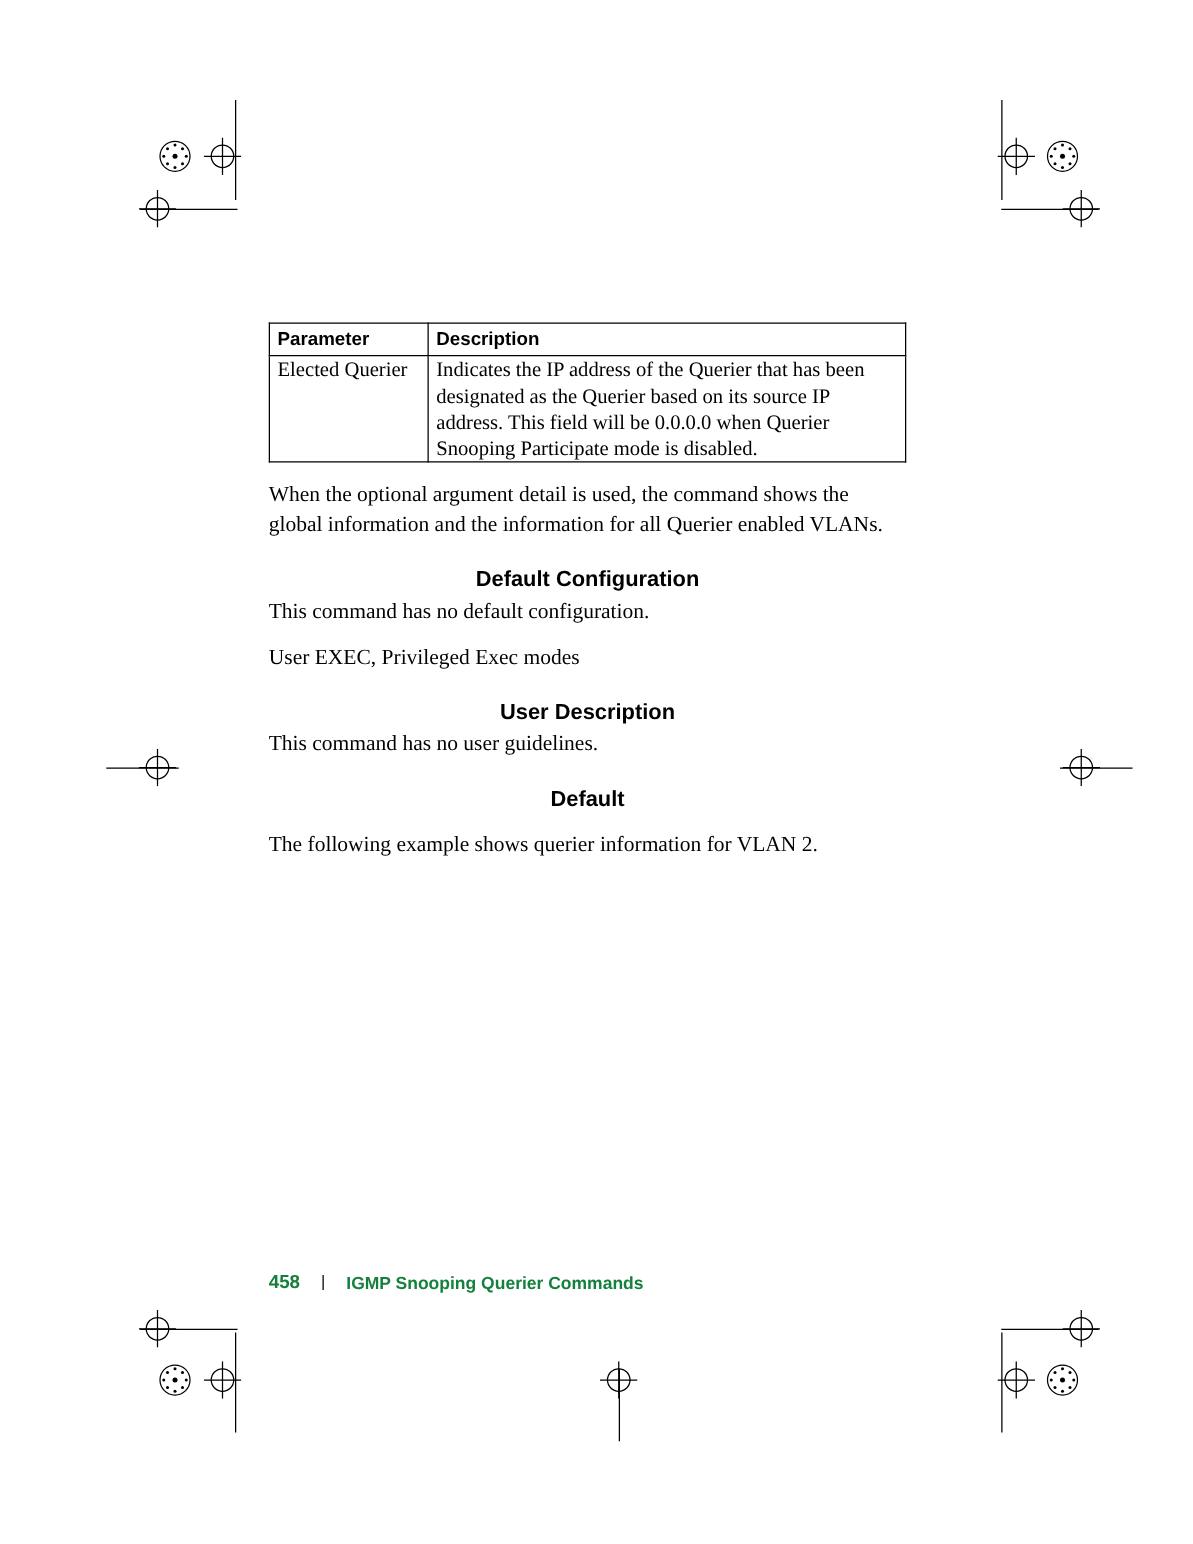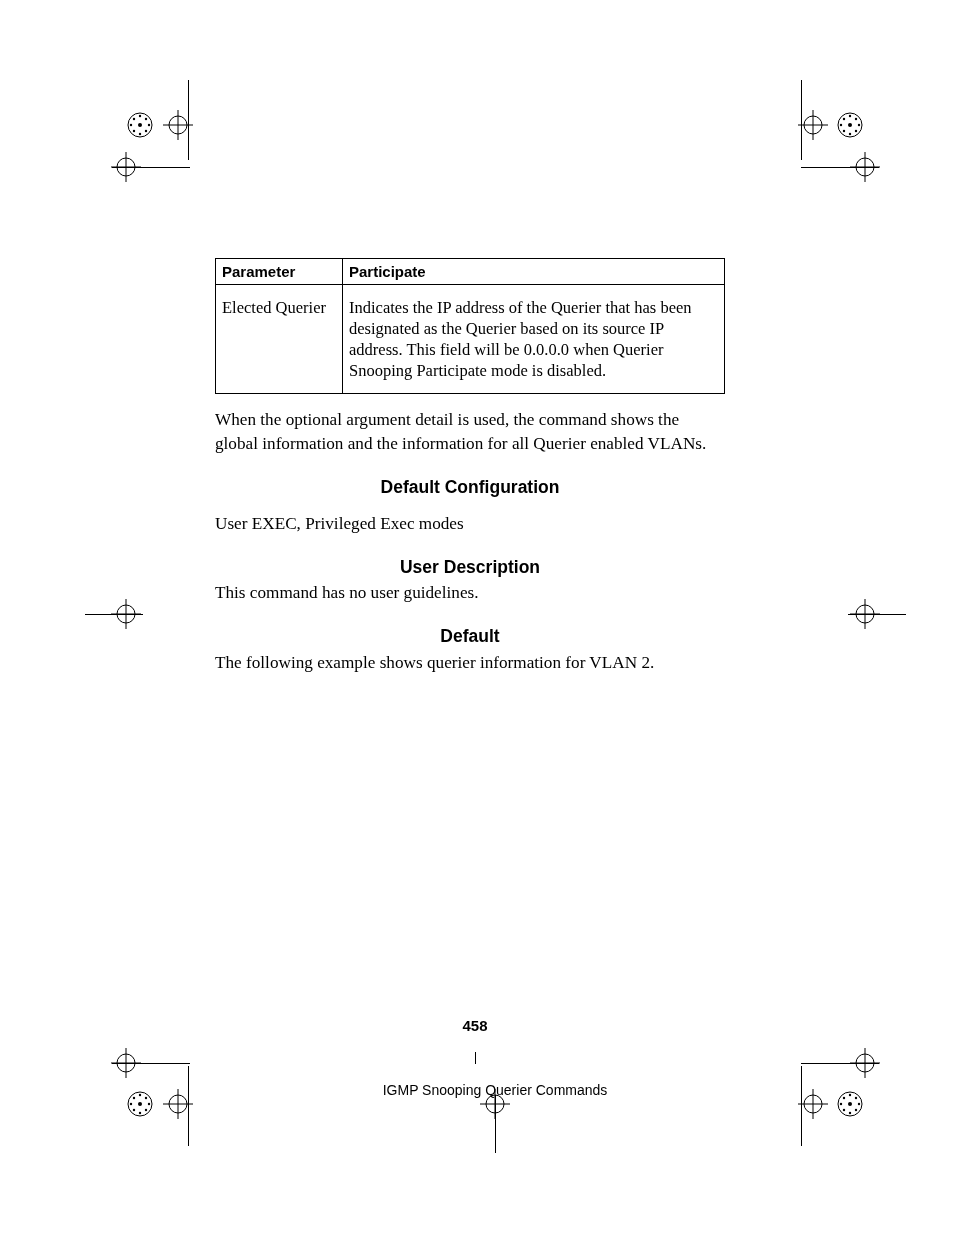--- a/index.html
+++ b/index.html
@@ -30,21 +30,21 @@
   }
   table.params th {
     font-family: "Helvetica Neue", Arial, sans-serif;
     font-weight: bold;
     text-align: left;
     font-size: 15px;
     padding: 4px 6px;
     border: 1.5px solid #000;
   }
   table.params td {
-    padding: 12px 6px;
+    padding: 0 6px;
     border-left: 1.5px solid #000;
     border-right: 1.5px solid #000;
     border-bottom: 1.5px solid #000;
     vertical-align: top;
     font-size: 16.5px;
     line-height: 1.28;
   }
   .body-text {
     font-size: 17.2px;
     line-height: 1.35;
@@ -60,35 +60,33 @@
   .footer {
     position: absolute;
     left: 215px;
     top: 1017px;
     width: 520px;
     font-size: 14px;
     font-family: Arial, sans-serif;
     display: flex;
     align-items: center;
     gap: 18px;
-    color: #000000;
-    flex-direction: column;
+    color: #15803d;
   }
   .footer .pn {
     font-weight: bold;
     font-size: 15px;
   }
   .footer .sep {
     border-left: 1px solid #000;
     height: 12px;
   }
   .footer .title {
-    font-weight: normal;
+    font-weight: bold;
     font-size: 14px;
-    margin-left: 40px;
   }
 
   
   .mark {
     position: absolute;
     pointer-events: none;
   }
   .mark svg { display: block; }
   .cross svg circle { fill: none; stroke: #000; stroke-width: 1; }
   .cross svg line { stroke: #000; stroke-width: 1; }
@@ -263,40 +261,41 @@
   <div class="content">
 
     <table class="params">
       <colgroup>
           <col style="width:127px">
           <col>
         </colgroup>
       <tbody>
           <tr>
         <th>Parameter</th>
-        <th>Participate</th>
+        <th>Description</th>
       </tr>
       <tr>
         <td>Elected Querier</td>
         <td>Indicates the IP address of the Querier that has been designated as the Querier based on its source IP address. This field will be 0.0.0.0 when Querier Snooping Participate mode is disabled.</td>
       </tr>
     </tbody>
       </table>
 
     <p class="body-text">When the optional argument detail is used, the command shows the global information and the information for all Querier enabled VLANs.</p>
 
     <h3 class="sect">Default Configuration</h3>
+    <p class="body-text" style="margin-top:2px">This command has no default configuration.</p>
 
     <p class="body-text" style="margin-top:14px">User EXEC, Privileged Exec modes</p>
 
     <h3 class="sect">User Description</h3>
     <p class="body-text" style="margin-top:2px">This command has no user guidelines.</p>
 
     <h3 class="sect">Default</h3>
-    <p class="body-text" style="margin-top:4px">The following example shows querier information for VLAN 2.</p>
+    <p class="body-text" style="margin-top:14px">The following example shows querier information for VLAN 2.</p>
 
   </div>
 
   <div class="footer">
     <span class="pn">458</span>
     <span class="sep"></span>
     <span class="title">IGMP Snooping Querier Commands</span>
   </div>
 
 </div>

